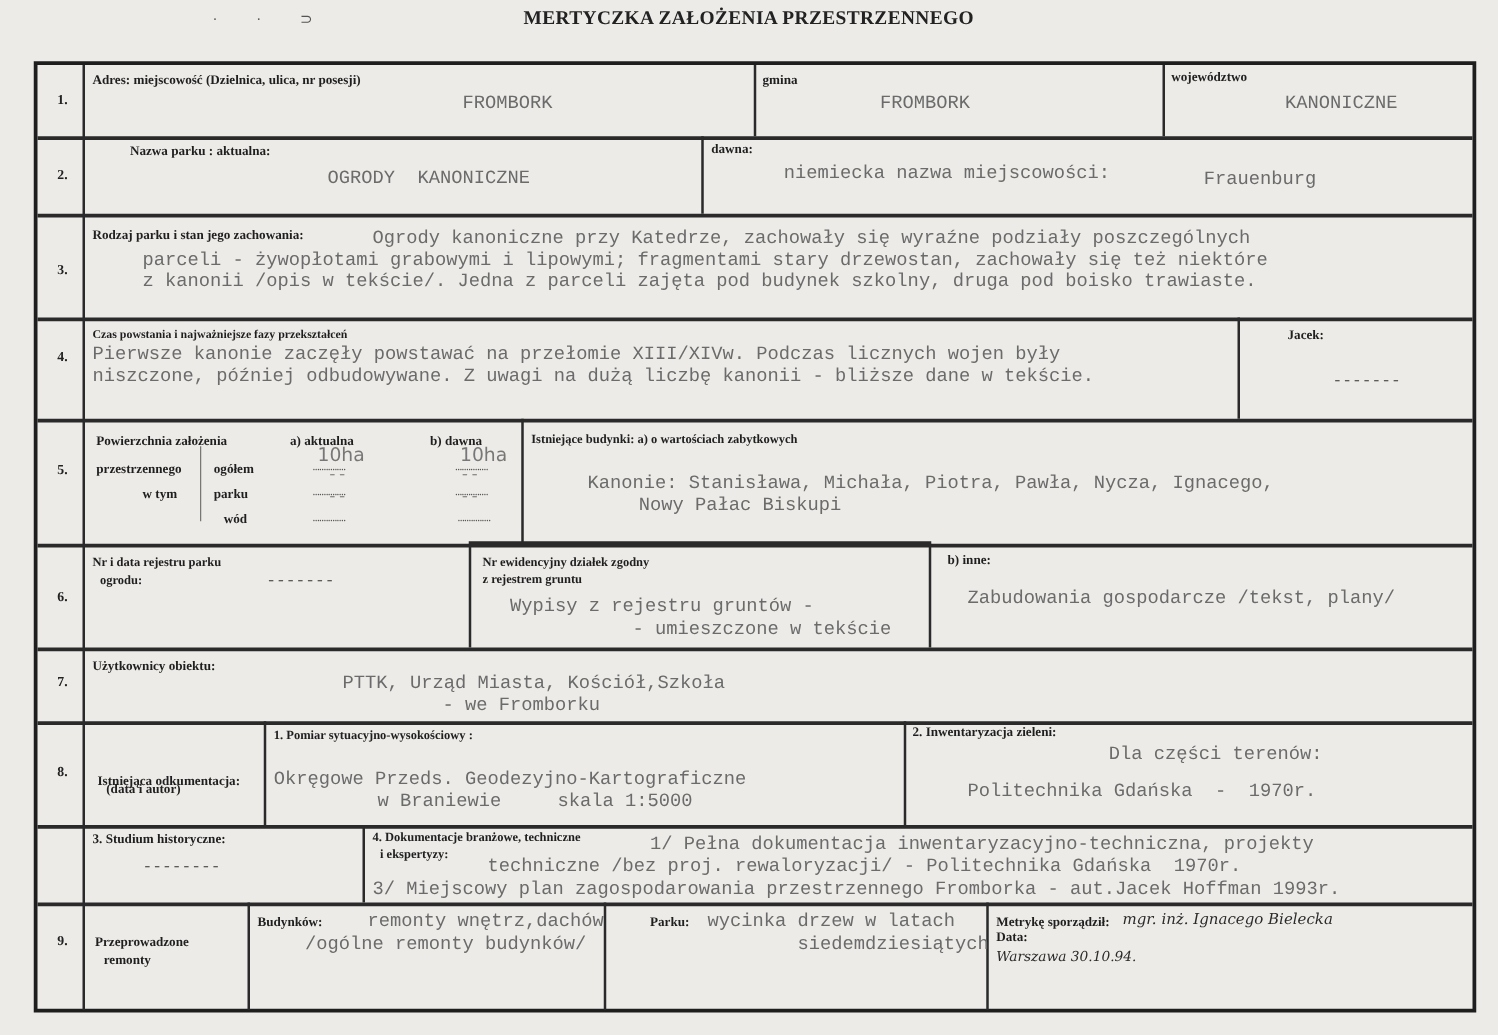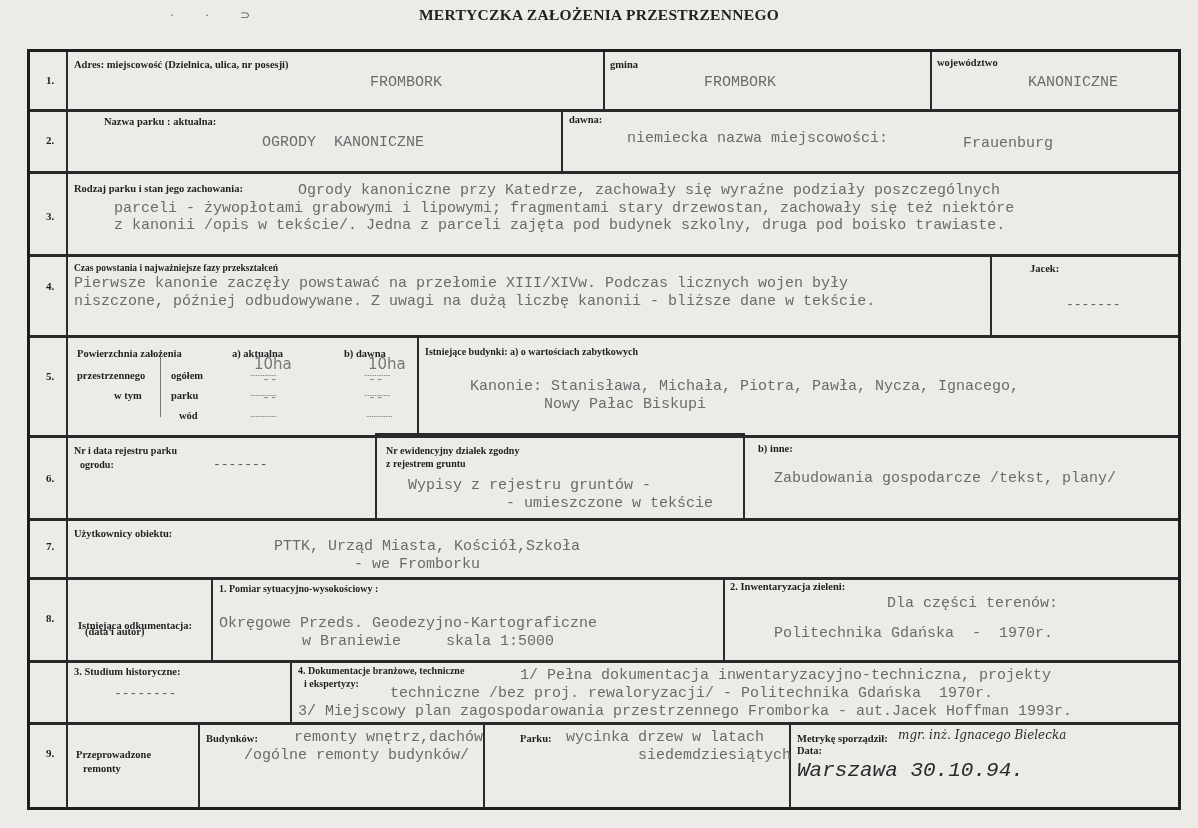--- a/index.html
+++ b/index.html
@@ -126,21 +126,21 @@
   <div class="dash" style="left:232px;top:320px;color:#888;">--</div>
   <div class="dash" style="left:338px;top:320px;color:#888;">--</div>
   <div class="dots" style="left:220px;top:336px;">...............</div>
   <div class="dots" style="left:334px;top:336px;">...............</div>
   <div class="dash" style="left:232px;top:338px;color:#888;">--</div>
   <div class="dash" style="left:338px;top:338px;color:#888;">--</div>
   <div class="dots" style="left:220px;top:357px;">...............</div>
   <div class="dots" style="left:336px;top:357px;">...............</div>
   <div class="lbl" style="left:395px;top:293px;font-size:10px;">Istniejące budynki: a) o wartościach zabytkowych</div>
   <div class="tw" style="left:440px;top:326px;">Kanonie: Stanisława, Michała, Piotra, Pawła, Nycza, Ignacego,</div>
-  <div class="tw" style="left:514px;top:344px;">Nowy Pałac Biskupi</div>
+  <div class="tw" style="left:481px;top:344px;">Nowy Pałac Biskupi</div>
 
   <div class="num" style="left:0;top:420px;">6.</div>
   <div class="lbl" style="left:44px;top:392px;font-size:10px;">Nr i data rejestru parku</div>
   <div class="lbl" style="left:50px;top:406px;font-size:10px;">ogrodu:</div>
   <div class="dash" style="left:183px;top:405px;">-------</div>
   <div class="lbl" style="left:356px;top:392px;font-size:10px;">Nr ewidencyjny działek zgodny</div>
   <div class="lbl" style="left:356px;top:405px;font-size:10px;">z rejestrem gruntu</div>
   <div class="tw" style="left:378px;top:425px;">Wypisy z rejestru gruntów -</div>
   <div class="tw" style="left:476px;top:443px;">- umieszczone w tekście</div>
   <div class="lbl" style="left:728px;top:390px;">b) inne:</div>
@@ -173,14 +173,14 @@
   <div class="lbl" style="left:53px;top:710px;">remonty</div>
   <div class="lbl" style="left:176px;top:680px;">Budynków:</div>
   <div class="tw" style="left:264px;top:677px;">remonty wnętrz,dachów</div>
   <div class="tw" style="left:214px;top:695px;">/ogólne remonty budynków/</div>
   <div class="lbl" style="left:490px;top:680px;">Parku:</div>
   <div class="tw" style="left:536px;top:677px;">wycinka drzew w latach</div>
   <div class="tw" style="left:608px;top:695px;">siedemdziesiątych</div>
   <div class="lbl" style="left:767px;top:680px;">Metrykę sporządził:</div>
   <div class="hand" style="left:868px;top:676px;font-size:12px;">mgr. inż. Ignacego Bielecka</div>
   <div class="lbl" style="left:767px;top:692px;">Data:</div>
-  <div class="hand" style="left:767px;top:707px;font-size:21px;font-family:Liberation Mono, monospace;">Warszawa  30.10.94.</div>
+  <div class="hand" style="left:767px;top:707px;font-size:11px;">Warszawa  30.10.94.</div>
 </div>
 
 </body></html>

